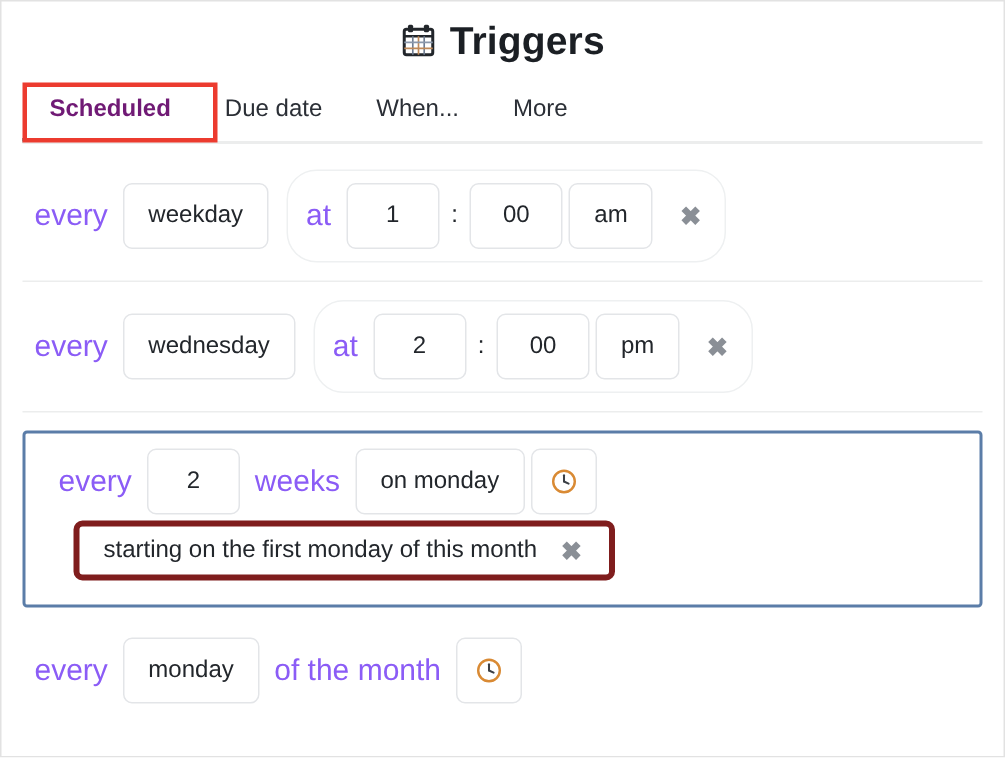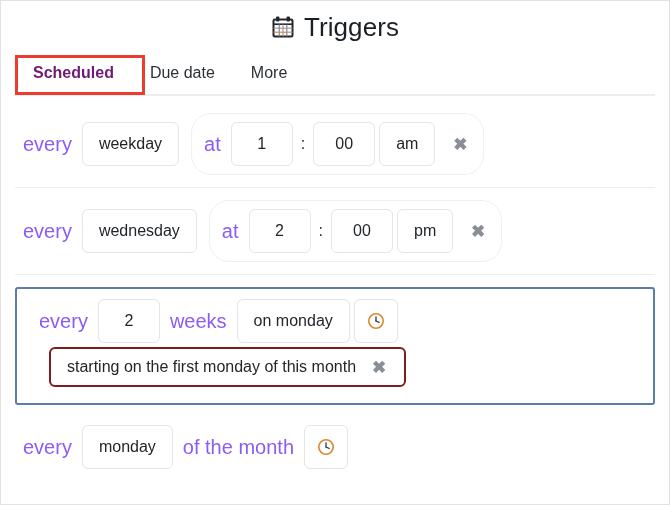--- a/index.html
+++ b/index.html
@@ -31,21 +31,21 @@
     padding-top: 4px;
   }
   .cal-icon {
     display: block;
     width: 24px;
     height: 24px;
     flex: 0 0 auto;
   }
   .title-text {
     font-size: 26px;
-    font-weight: 400;
+    font-weight: 700;
     letter-spacing: .1px;
     color: #1b1f24;
     line-height: 1;
   }
 
   
   .tabs-wrap {
     position: relative;
     height: 46px;
     margin: 6px 14px 0 14px;
@@ -196,21 +196,21 @@
     display: flex;
     margin-top: 4px;
     padding-left: 18px;
   }
   .longpill {
     display: inline-flex;
     align-items: center;
     height: 40px;
     padding: 0 12px 0 16px;
     background: #ffffff;
-    border: 2px solid #7f1d1d;
+    border: 4px solid #7f1d1d;
     border-radius: 6px;
     font-size: 16px;
     color: #22262b;
     white-space: nowrap;
     cursor: pointer;
   }
 </style>
 </head>
 <body>
 
@@ -235,20 +235,23 @@
 
   <div class="tabs-wrap">
     <div class="tabs">
       <div class="tab active">
         <span>Scheduled</span>
       </div>
       <div class="tab">
         <span>Due date</span>
       </div>
       <div class="tab">
+        <span>When...</span>
+      </div>
+      <div class="tab">
         <span>More</span>
       </div>
     </div>
     <div class="tabs-rule"></div>
     <div class="tab-highlight"></div>
   </div>
 
   <div class="rows">
 
     <div class="trigger-row">

